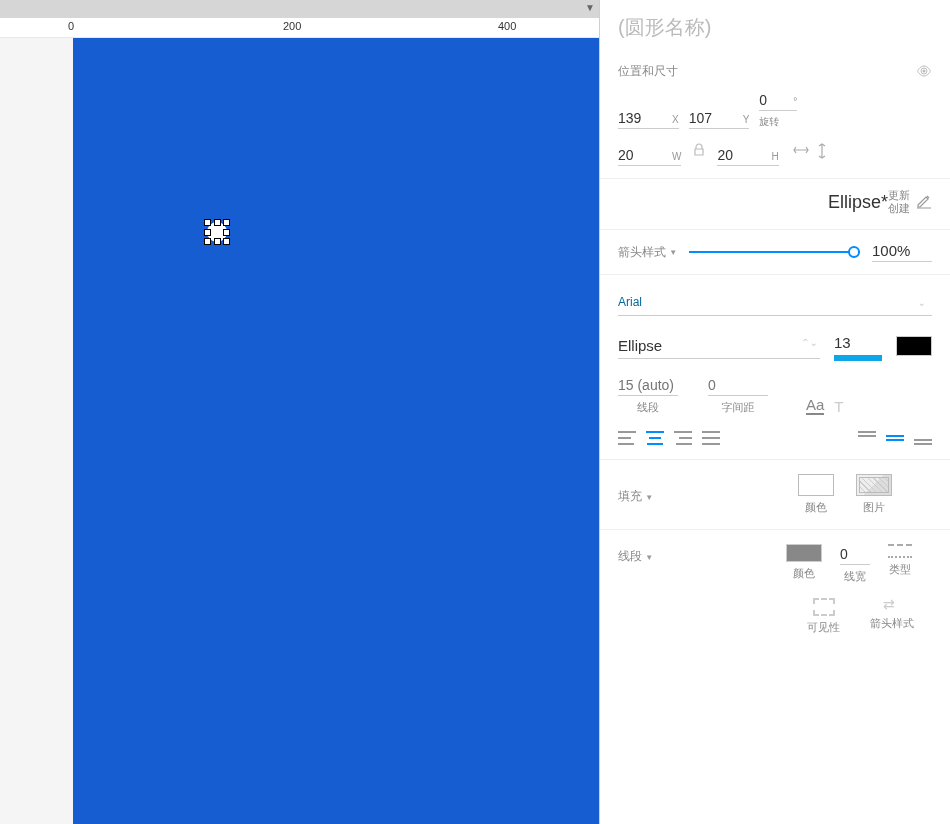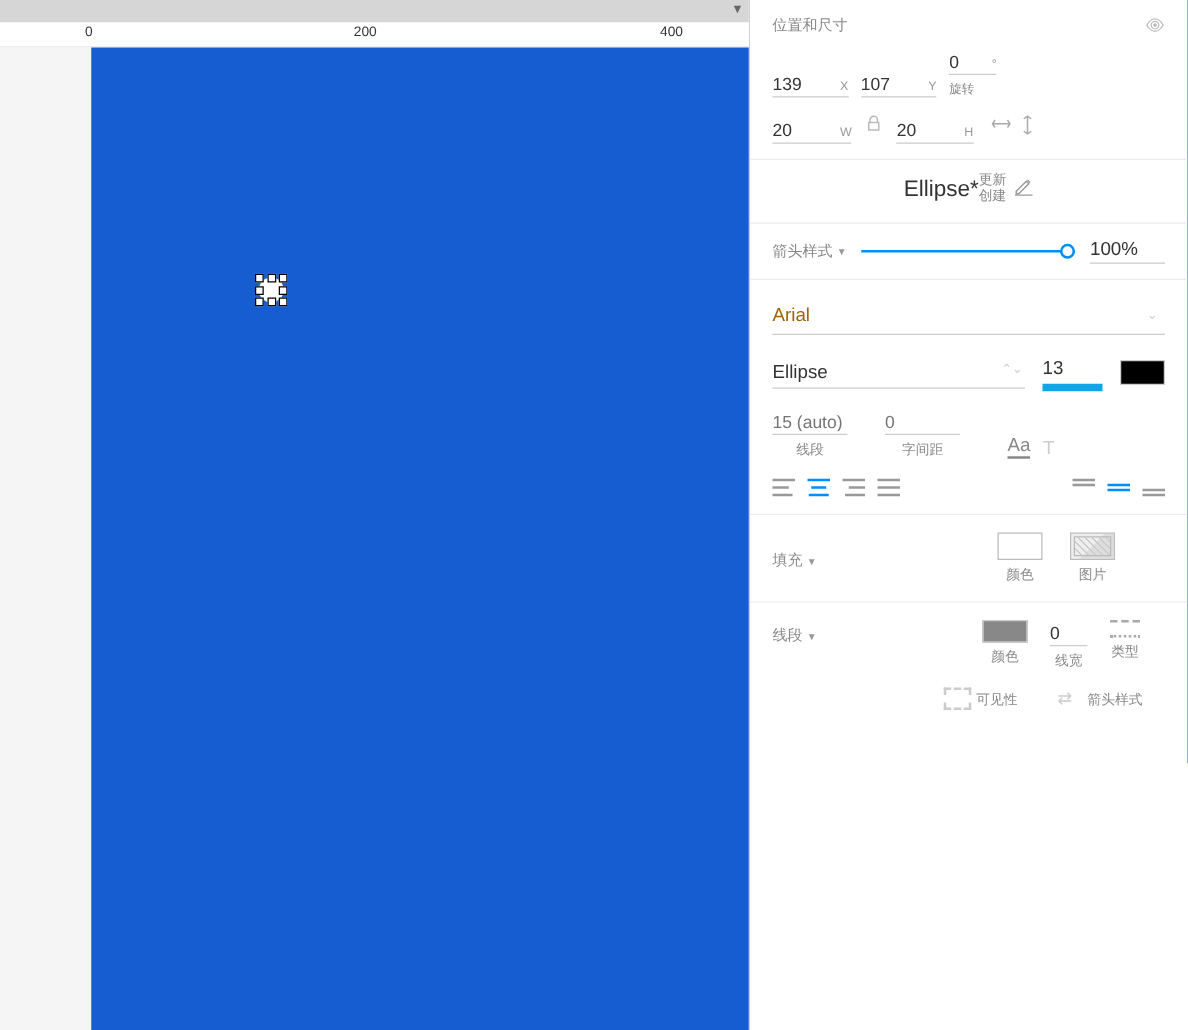--- a/index.html
+++ b/index.html
@@ -8,21 +8,21 @@
 .main { display: flex; height: 824px; }
 
 
 .canvas-area { width: 599px; position: relative; background: #fff; }
 .top-bar { height: 18px; background: #d6d6d6; position: relative; }
 .top-bar-chevron { position: absolute; right: 4px; top: 2px; color: #666; font-size: 10px; }
 .ruler-h { height: 20px; background: #fff; position: relative; border-bottom: 1px solid #e8e8e8; }
 .ruler-h .tick-label { position: absolute; top: 2px; font-size: 11px; color: #333; }
 .ruler-h .tick-label.t0 { left: 68px; }
 .ruler-h .tick-label.t200 { left: 283px; }
-.ruler-h .tick-label.t400 { left: 528px; }
+.ruler-h .tick-label.t400 { left: 498px; }
 
 .workspace { position: absolute; top: 38px; left: 0; right: 0; bottom: 0; background: #f5f5f5; }
 .blue-rect { position: absolute; left: 73px; top: 0; width: 526px; height: 786px; background: #165dd1; }
 
 .selection { position: absolute; left: 204px; top: 181px; width: 26px; height: 26px; }
 .shape { position: absolute; left: 3px; top: 3px; width: 20px; height: 20px; background: #fff; border-radius: 50%; }
 .handle { position: absolute; width: 7px; height: 7px; background: #fff; border: 1px solid #000; }
 .handle.tl { left: 0; top: 0; }
 .handle.tc { left: 50%; top: 0; margin-left: -3px; }
 .handle.tr { right: 0; top: 0; }
@@ -53,35 +53,35 @@
 .input-group { display: flex; align-items: baseline; border-bottom: 1px solid #ccc; padding: 2px 0; }
 .input-group input { border: none; font-size: 14px; width: 50px; background: transparent; outline: none; color: #333; }
 .input-group .unit { font-size: 10px; color: #999; margin-left: 4px; }
 .field-label { font-size: 10px; color: #888; margin-top: 4px; text-align: left; }
 
 .lock-icon { color: #bbb; font-size: 12px; margin: 0 2px 6px; }
 
 .dim-icons { display: flex; gap: 6px; margin-left: 4px; margin-bottom: 4px; }
 .dim-icons span { color: #aaa; font-size: 14px; }
 
-.ellipse-row { display: flex; align-items: center; justify-content: center; padding: 10px 18px 14px; border-bottom: 1px solid #eee; }
+.ellipse-row { display: flex; align-items: center; justify-content: flex-end; padding: 10px 18px 14px; border-bottom: 1px solid #eee; }
 .ellipse-name { font-size: 18px; color: #333; }
 .ellipse-actions { display: flex; align-items: center; gap: 6px; }
 .ellipse-actions .upd { font-size: 11px; color: #888; line-height: 1.2; text-align: right; }
 .ellipse-actions .edit-icon { font-size: 15px; color: #999; }
 
 .opacity-row { display: flex; align-items: center; padding: 12px 18px; border-bottom: 1px solid #eee; gap: 12px; }
 .opacity-label { font-size: 12px; color: #888; white-space: nowrap; }
 .slider { flex: 1; height: 2px; background: #008dff; position: relative; }
 .slider-thumb { position: absolute; right: 0; top: -5px; width: 12px; height: 12px; border-radius: 50%; background: #fff; border: 2px solid #008dff; }
 .opacity-val { font-size: 15px; color: #333; border-bottom: 1px solid #ccc; padding-bottom: 2px; width: 60px; text-align: left; }
 
 .typo-section { padding: 14px 18px; border-bottom: 1px solid #eee; }
 .typo-title { font-size: 12px; color: #888; margin-bottom: 10px; }
-.font-select { width: 100%; border: none; border-bottom: 1px solid #ccc; padding: 6px 0; font-size: 15px; color: #a16207; background: transparent; position: relative; }
+.font-select { width: 100%; border: none; border-bottom: 1px solid #ccc; padding: 6px 0; font-size: 12px; color: #0369a1; background: transparent; position: relative; }
 .dropdown-chevron { position: absolute; right: 6px; color: #ccc; font-size: 10px; }
 
 .typo-row2 { display: flex; gap: 14px; margin-top: 14px; align-items: center; }
 .weight-select { flex: 1; border: none; border-bottom: 1px solid #ccc; padding: 4px 0; font-size: 15px; color: #333; position: relative; }
 .spinner { color: #ccc; font-size: 10px; position: absolute; right: 2px; }
 .size-input { width: 48px; border: none; border-bottom: 6px solid #0ea5e9; padding: 4px 0; font-size: 15px; color: #333; }
 .color-swatch { width: 36px; height: 20px; border: 1px solid #ccc; background: #000; display: flex; align-items: center; justify-content: center; }
 .color-swatch-inner { width: 26px; height: 12px; background: #000; }
 
 .typo-row3 { display: flex; gap: 30px; margin-top: 14px; }
@@ -121,21 +121,21 @@
 .line-width-in { width: 30px; border: none; border-bottom: 1px solid #ccc; font-size: 14px; text-align: left; padding: 2px 0; color: #333; }
 .line-type { width: 24px; height: 14px; border-top: 2px dashed #aaa; border-bottom: 2px dotted #aaa; }
 .line-opt .lbl { font-size: 11px; color: #888; }
 .vis-icon { width: 22px; height: 18px; border: 2px dashed #ccc; }
 .arrow-icon { width: 22px; height: 14px; position: relative; }
 .arrow-icon::before { content: "⇄"; color: #ccc; font-size: 14px; position: absolute; left: 2px; top: -2px; }
 
 .line-section-wrap { padding: 14px 18px; }
 .line-section-inner { display: flex; align-items: flex-start; }
 .line-extras { display: flex; gap: 30px; justify-content: flex-end; margin-top: 14px; margin-right: 18px; }
-.extra-opt { display: flex; align-items: center; gap: 4px; }
+.extra-opt { display: flex; flex-direction: column; align-items: center; gap: 4px; }
 .extra-opt .lbl { font-size: 11px; color: #888; }
 
 .tri { display: inline-block; font-size: 8px; vertical-align: middle; color: #999; }
 </style>
 </head>
 <body>
 
 <div class="main">
 
   <div class="canvas-area">
@@ -158,20 +158,21 @@
         <div class="handle mr"></div>
         <div class="handle bl"></div>
         <div class="handle bc"></div>
         <div class="handle br"></div>
       </div>
     </div>
   </div>
 
   <div class="panel">
 
+    <div class="shape-name">(圆形名称)</div>
 
     <div class="section">
       <div class="section-header">
         <span class="section-title">位置和尺寸</span>
         <span class="eye-icon">
           <svg width="16" height="12" viewBox="0 0 16 12">
               <path d="M8 1C4 1 1.5 6 1.5 6S4 11 8 11s6.5-5 6.5-5S12 1 8 1zm0 8a3 3 0 110-6 3 3 0 010 6z" fill="none" stroke="#bbb" stroke-width="1"></path>
               <circle cx="8" cy="6" r="1.5" fill="#bbb"></circle>
             </svg>
         </span>

